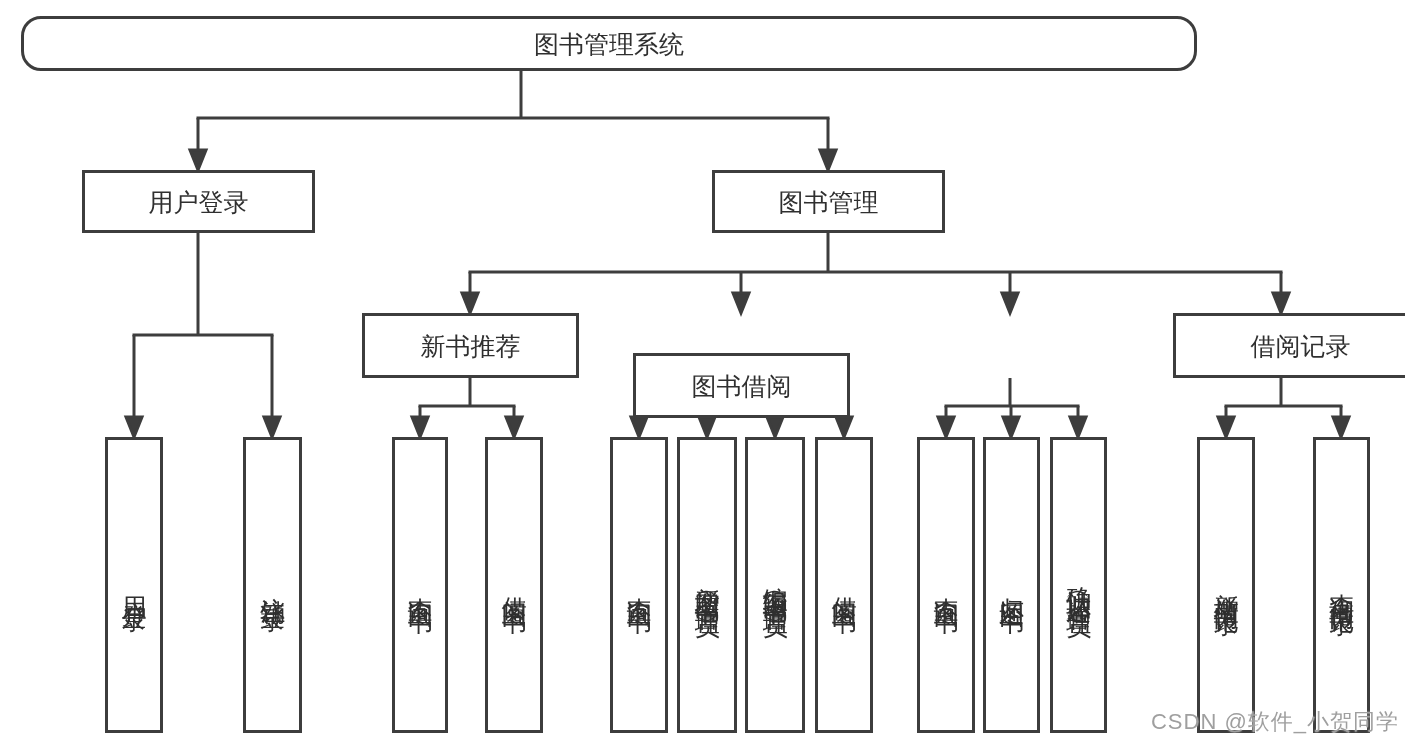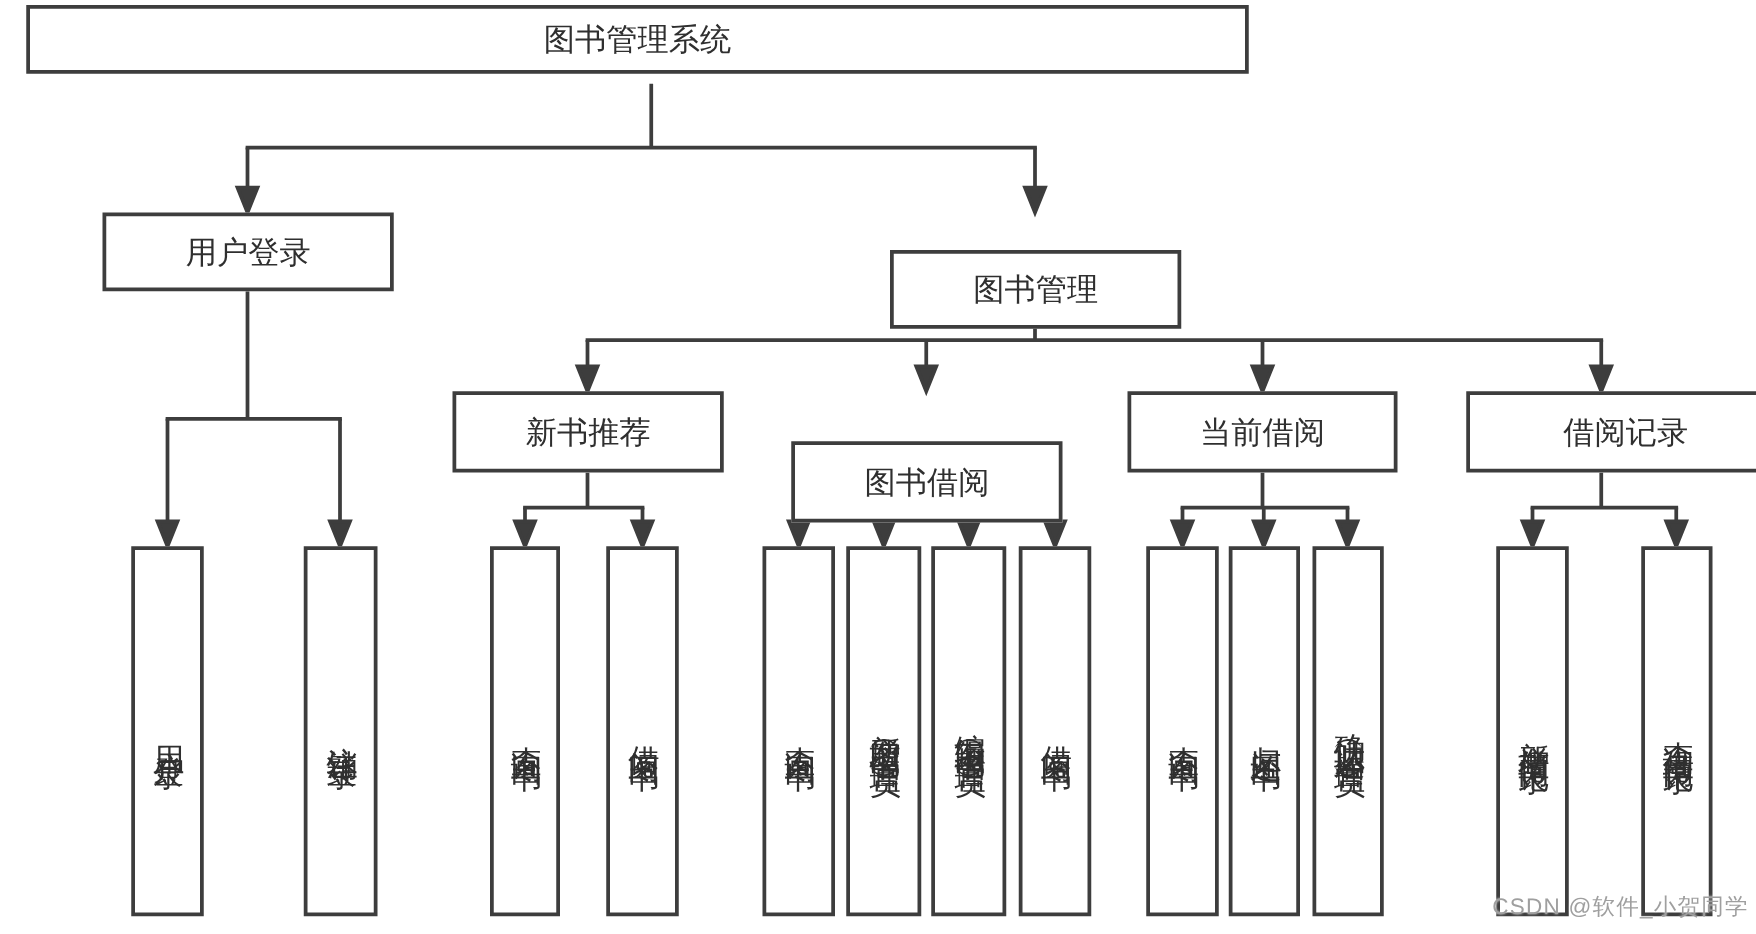--- a/index.html
+++ b/index.html
@@ -40,21 +40,21 @@
     writing-mode: vertical-rl;
     text-orientation: mixed;
     letter-spacing: 4px;
     line-height: 1.25;
     white-space: normal;
   }
   .watermark {
     position: absolute;
     right: 6px;
     bottom: 10px;
-    font-size: 18px;
+    font-size: 22px;
     color: #9f9f9f;
     text-shadow: 0 0 2px rgba(255,255,255,0.9);
     letter-spacing: 1px;
     z-index: 5;
   }
 </style>
 </head>
 <body>
 
 <div class="canvas">
@@ -128,40 +128,37 @@
     <g>
       <line x1="1281" y1="378" x2="1281" y2="406"></line>
       <line x1="1224.5" y1="406" x2="1342.5" y2="406"></line>
       <line x1="1226" y1="406" x2="1226" y2="419"></line>
       <polygon points="1218,417 1234,417 1226,437"></polygon>
       <line x1="1341" y1="406" x2="1341" y2="419"></line>
       <polygon points="1333,417 1349,417 1341,437"></polygon>
     </g>
   </svg>
 
-  <div class="node" style="left:21px; top:4px; width:978px; height:55px;">
+  <div class="node" style="left:21px; top:16px; width:1176px; height:55px;border-radius:20px;">
     <span class="label">图书管理系统</span>
   </div>
 
   <div class="node" style="left:82px; top:170px; width:233px; height:63px;">
     <span class="label">用户登录</span>
   </div>
-  <div class="node" style="left:712px; top:170px; width:233px; height:63px;margin-top:30px;">
+  <div class="node" style="left:712px; top:170px; width:233px; height:63px;">
     <span class="label">图书管理</span>
   </div>
 
   <div class="node" style="left:362px; top:313px; width:217px; height:65px;">
     <span class="label">新书推荐</span>
   </div>
   <div class="node" style="left:633px; top:313px; width:217px; height:65px;margin-top:40px;">
     <span class="label">图书借阅</span>
   </div>
-  <div class="node" style="left:902px; top:313px; width:216px; height:65px;">
-    <span class="label">当前借阅</span>
-  </div>
   <div class="node" style="left:1173px; top:313px; width:255px; height:65px;">
     <span class="label">借阅记录</span>
   </div>
 
   <div class="node v" style="left:105px; top:437px; width:58px; height:296px;">
     <span class="label">用户登录</span>
   </div>
   <div class="node v" style="left:243px; top:437px; width:59px; height:296px;">
     <span class="label">注销登录</span>
   </div>

